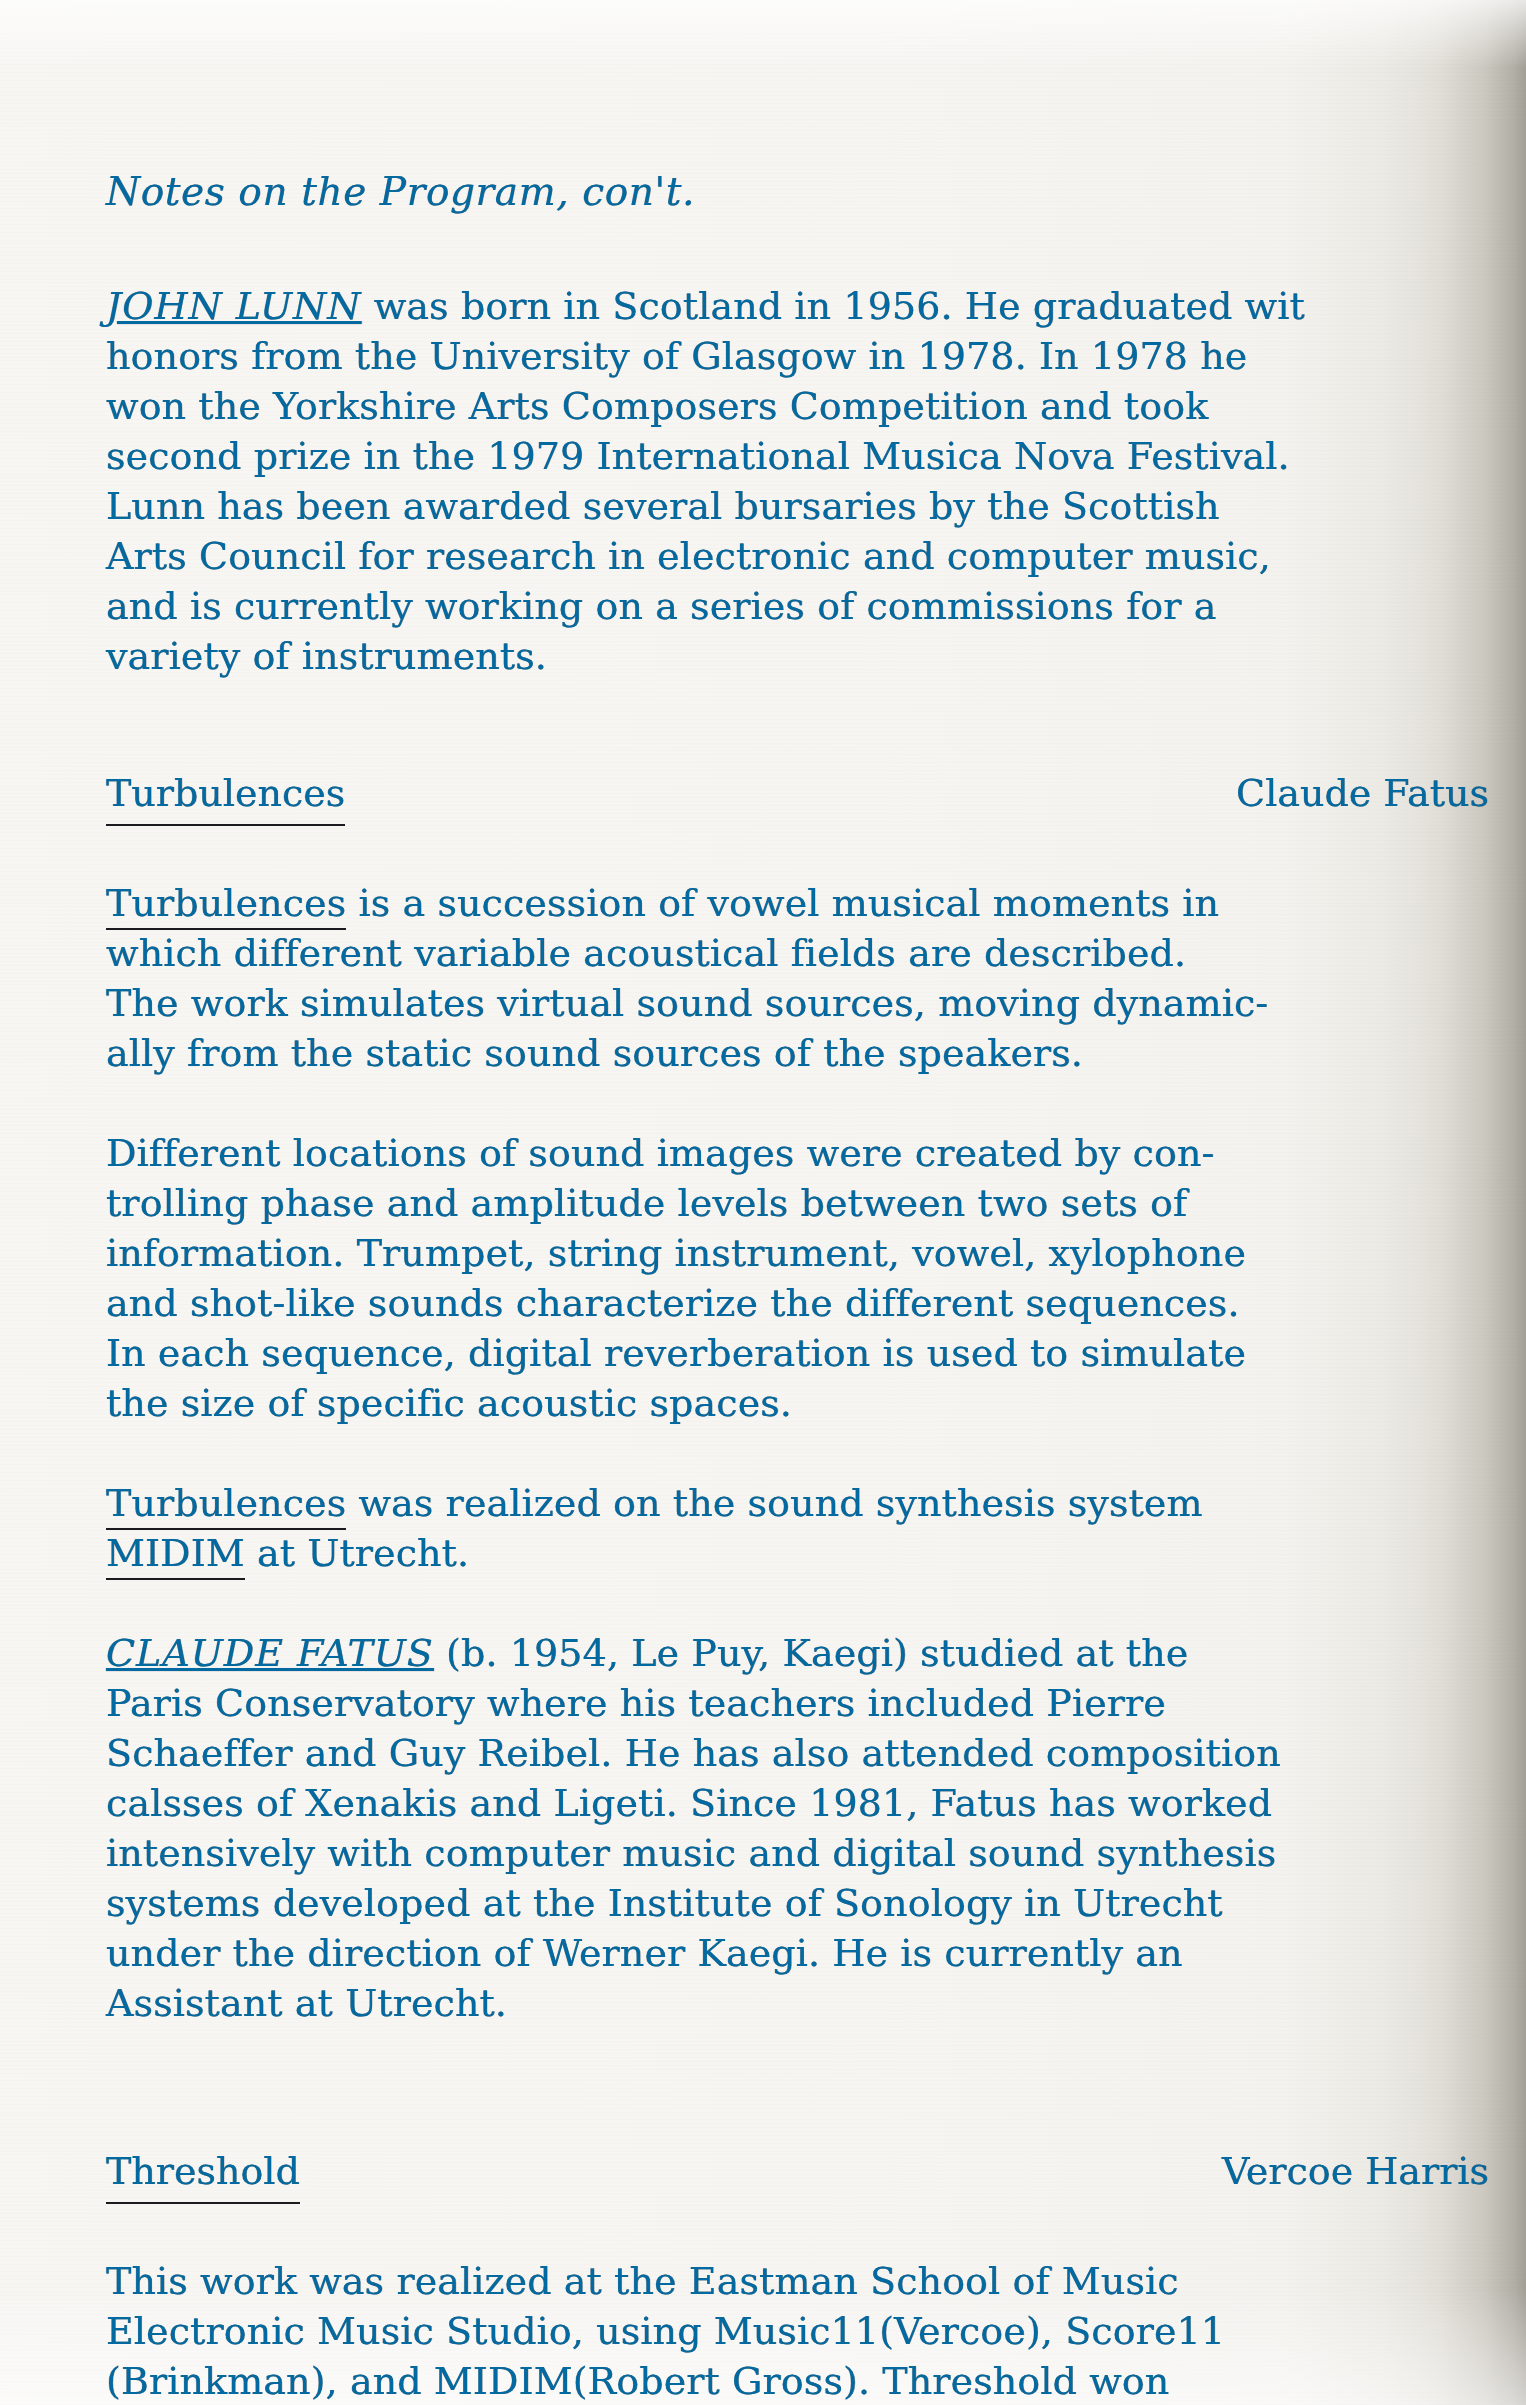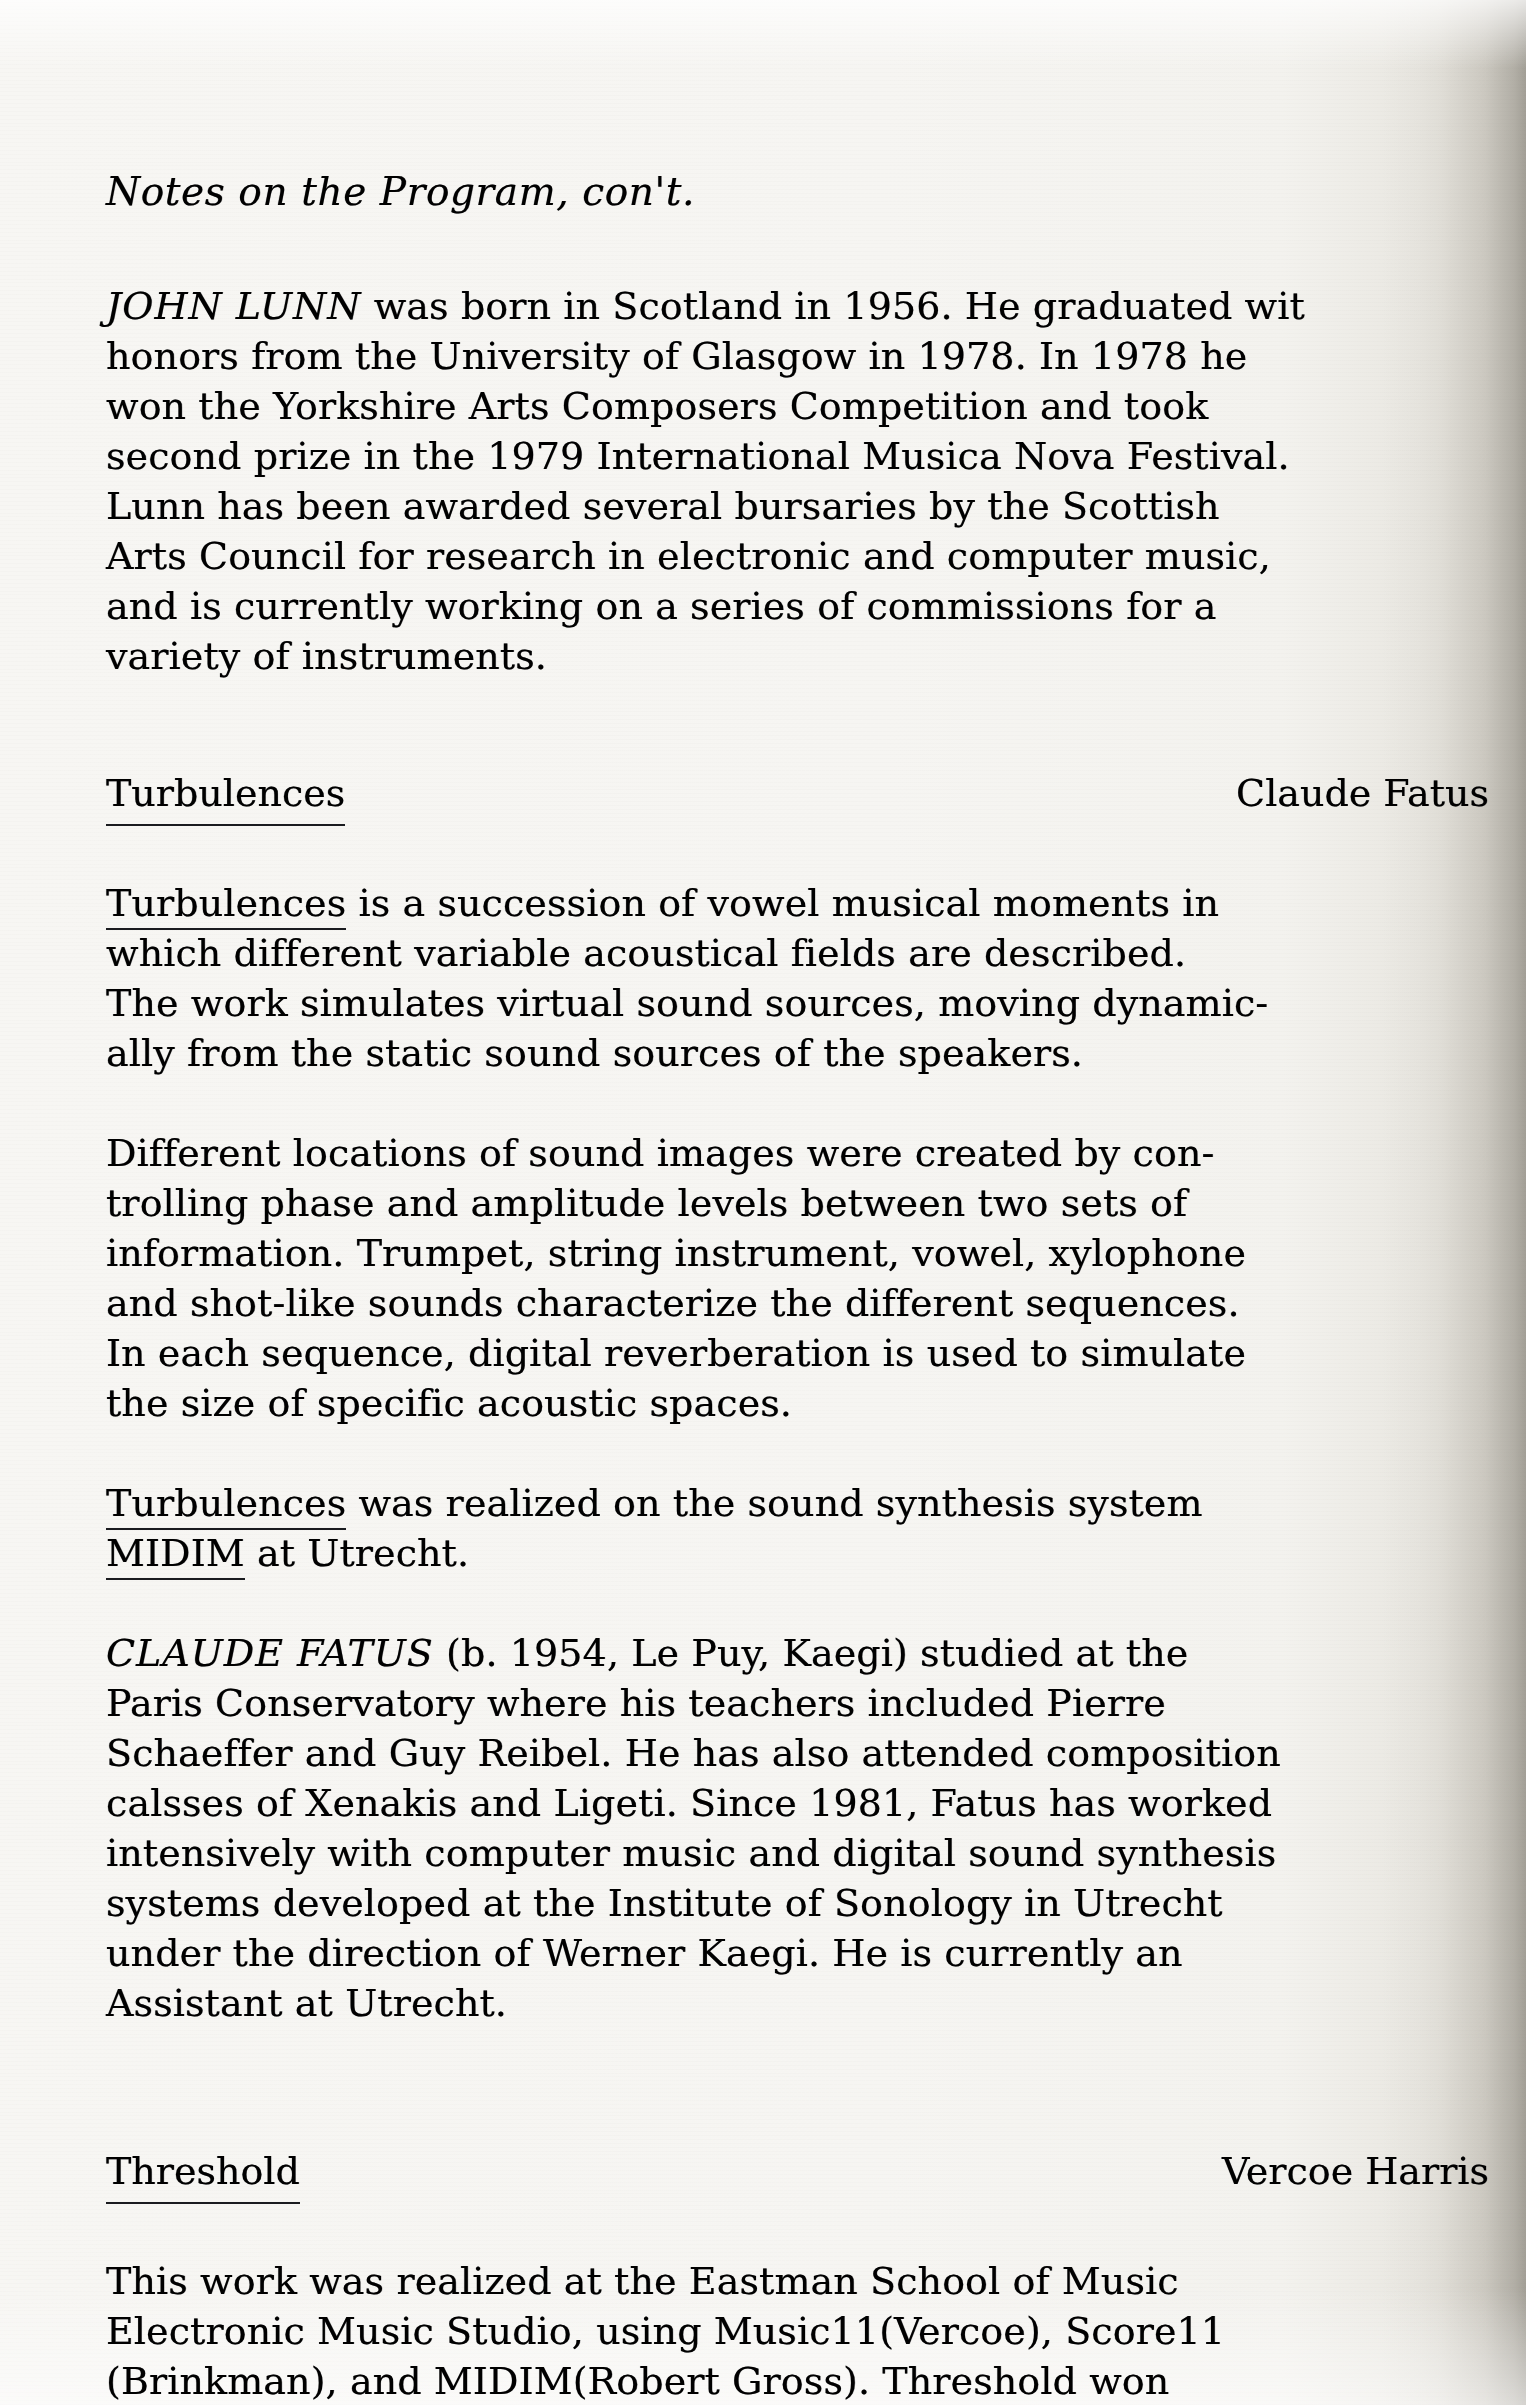--- a/index.html
+++ b/index.html
@@ -9,21 +9,21 @@
     background: #ffffff;
   }
 
   #page {
     position: relative;
     width: 1526px;
     height: 2405px;
     overflow: hidden;
     background: #f6f5f2;
     font-family: "DejaVu Serif", "Liberation Serif", serif;
-    color: #000000;
+    color: #0369a1;
     -webkit-font-smoothing: none;
   }
 
   
   .paper-base {
     position: absolute;
     inset: 0;
     background:
       linear-gradient(90deg,
         #f7f6f3 0%,
@@ -132,20 +132,21 @@
     right: 85px;
     top: 0;
     font-size: 38px;
     line-height: 1;
     white-space: nowrap;
   }
 
   .ital {
     font-style: italic;
     letter-spacing: 1px;
+    text-decoration: underline;
   }
   .ul {
     border-bottom: 2.9px solid #1a1b1f;
     padding-bottom: 2.9px;
   }
 
   
   .inky {
     text-shadow:
        0.4px 0 0 rgba(20,21,25,0.34),

